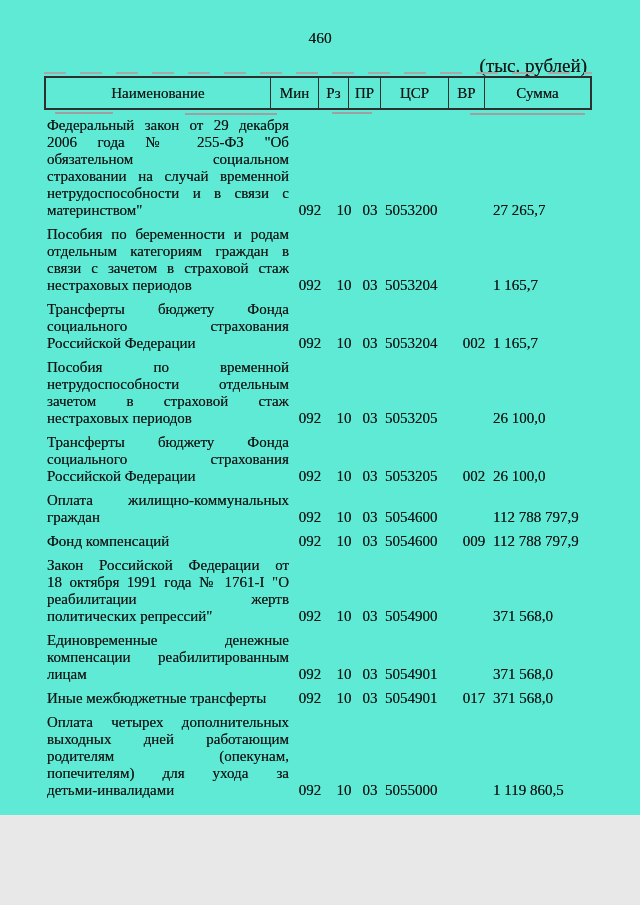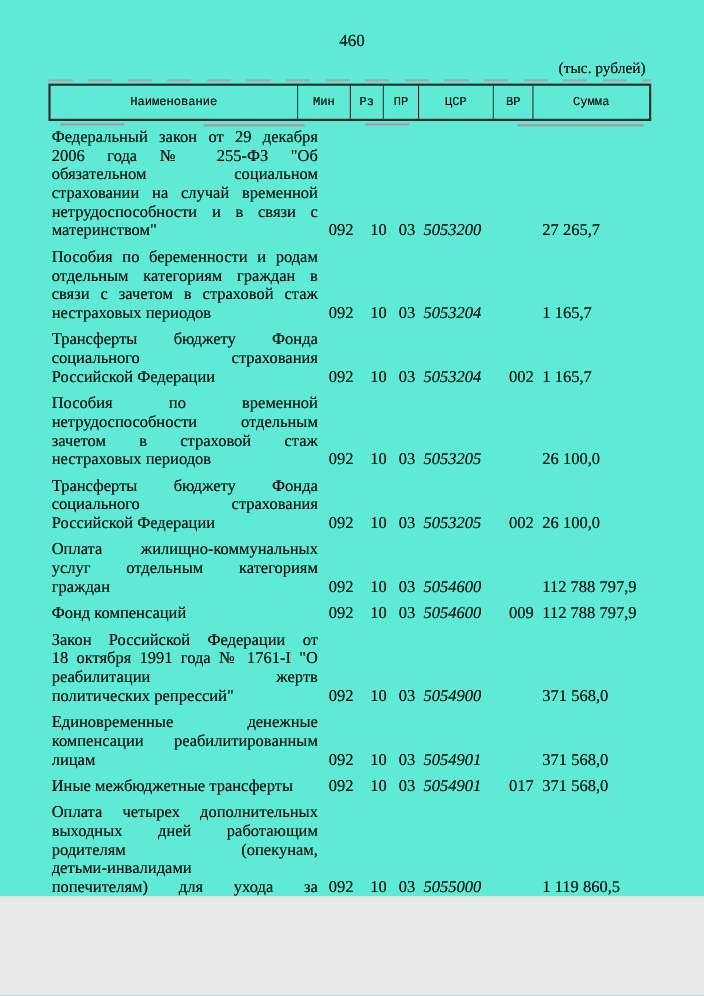--- a/index.html
+++ b/index.html
@@ -11,37 +11,37 @@
     font-family:"Liberation Serif","DejaVu Serif",serif;
     color:#151515;
     text-shadow:0 0 .3px rgba(0,0,0,.65);
   }
   .page-number{
     position:absolute;top:29px;left:0;right:0;
     text-align:center;font-size:15.5px;
   }
   .units-note{
     position:absolute;top:55px;right:53px;
-    font-size:14px;
+    font-size:19px;
   }
   
   .thead{
     position:absolute;top:76px;left:44px;
     width:548px;height:34px;
     box-sizing:border-box;
     border:2px solid #2f2f2f;
     display:grid;
     grid-template-columns:224px 48px 30px 32px 68px 36px 1fr;
     align-items:center;
   }
   .th{
-    text-align:center;font-size:11px;
+    text-align:center;font-size:15px;
     border-left:1px solid #2f2f2f;
     height:30px;line-height:30px;
-    overflow:hidden;white-space:nowrap;font-family:Liberation Mono, monospace;
+    overflow:hidden;white-space:nowrap;
   }
   .th:first-child{border-left:none;}
   
   .scan-dash{position:absolute;height:2px;background:#a0a0a0;}
   .dash-top{
     top:72px;left:44px;width:548px;
     background:repeating-linear-gradient(90deg,#a8a8a8 0 22px,transparent 22px 36px);
   }
   .d1{top:112px;left:55px;width:58px;}
   .d2{top:113px;left:185px;width:92px;}
@@ -55,21 +55,21 @@
   .row{
     display:grid;
     grid-template-columns:242px 42px 26px 26px 72px 38px 1fr;
     align-items:end;
     margin-bottom:7px;
   }
   .c-name{overflow:visible;}
   .jline{text-align:justify;text-align-last:justify;height:17px;overflow:hidden;}
   .jline.last,.jline.single{text-align:left;text-align-last:left;}
   .c-min,.c-rz,.c-pr,.c-vr{text-align:center;white-space:nowrap;}
-  .c-csr{text-align:left;padding-left:2px;white-space:nowrap;font-style:italic;}
+  .c-csr{text-align:left;padding-left:2px;white-space:nowrap;}
   .c-sum{text-align:left;white-space:nowrap;}
 </style>
 </head>
 <body>
 
 <div class="page">
 
   <div class="page-number">460</div>
 
   <div class="units-note">(тыс. рублей)</div>
@@ -158,21 +158,20 @@
       <div class="c-min">092</div>
       <div class="c-rz">10</div>
       <div class="c-pr">03</div>
       <div class="c-csr">5053205</div>
       <div class="c-vr">002</div>
       <div class="c-sum">26 100,0</div>
     </div>
       <div class="row">
       <div class="c-name">
           <div class="jline">Оплата жилищно-коммунальных</div>
-          <div class="jline">услуг отдельным категориям</div>
           <div class="jline last">граждан</div>
         </div>
       <div class="c-min">092</div>
       <div class="c-rz">10</div>
       <div class="c-pr">03</div>
       <div class="c-csr">5054600</div>
       <div class="c-vr"></div>
       <div class="c-sum">112 788 797,9</div>
     </div>
       <div class="row">
@@ -222,22 +221,22 @@
       <div class="c-pr">03</div>
       <div class="c-csr">5054901</div>
       <div class="c-vr">017</div>
       <div class="c-sum">371 568,0</div>
     </div>
       <div class="row">
       <div class="c-name">
           <div class="jline">Оплата четырех дополнительных</div>
           <div class="jline">выходных дней работающим</div>
           <div class="jline">родителям (опекунам,</div>
+          <div class="jline">попечителям) для ухода за</div>
           <div class="jline last">детьми-инвалидами</div>
-          <div class="jline">попечителям) для ухода за</div>
         </div>
       <div class="c-min">092</div>
       <div class="c-rz">10</div>
       <div class="c-pr">03</div>
       <div class="c-csr">5055000</div>
       <div class="c-vr"></div>
       <div class="c-sum">1 119 860,5</div>
     </div>
     </div>
 

